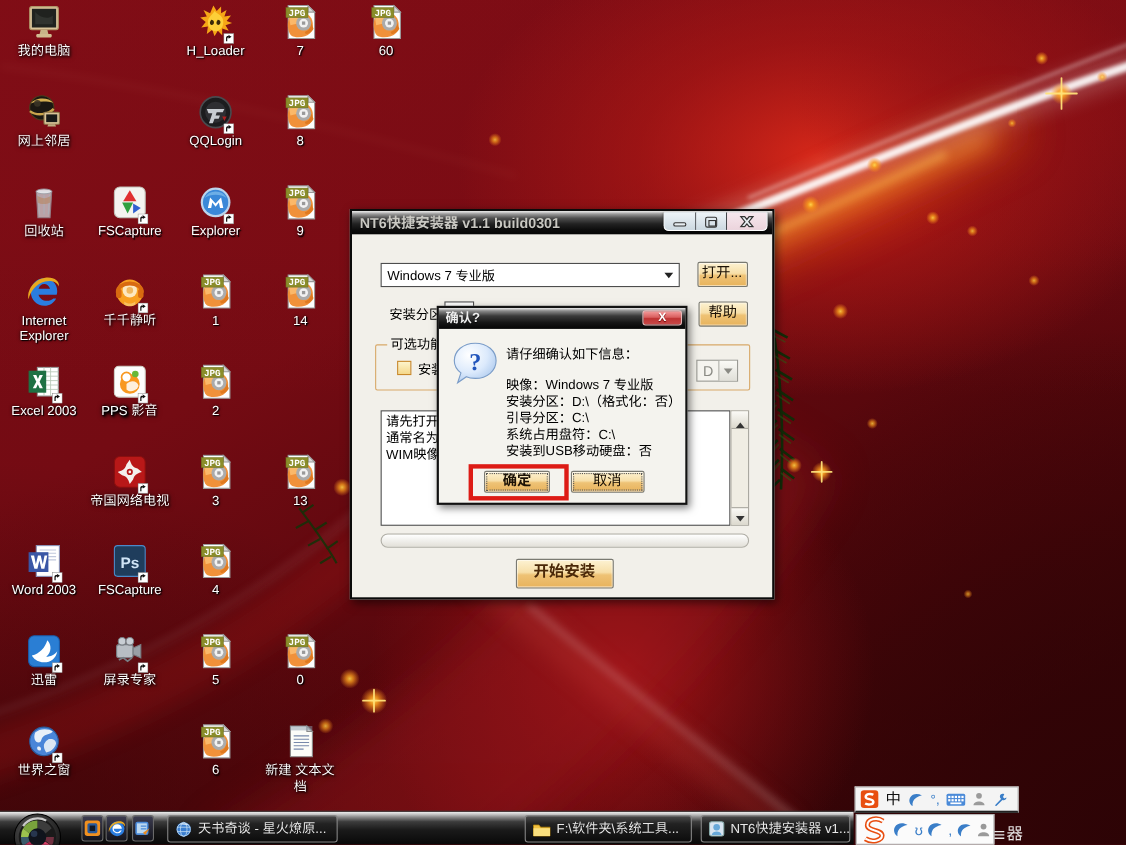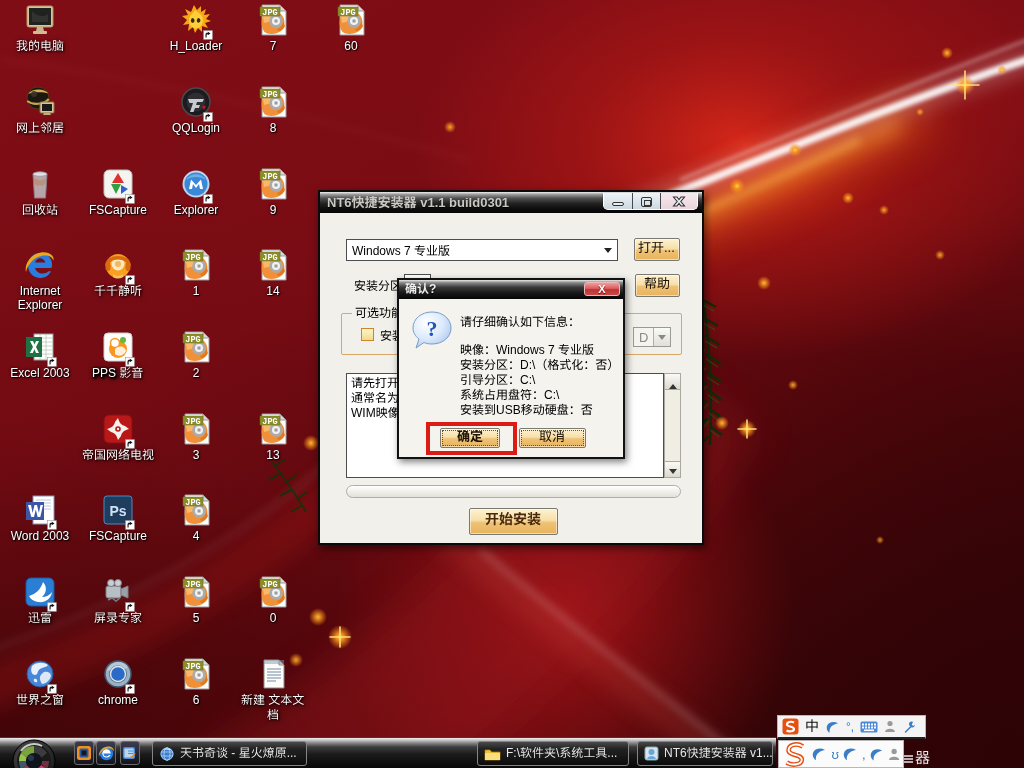--- a/index.html
+++ b/index.html
@@ -773,31 +773,20 @@
       </div>
       <div class="lbl">
         <svg width="49" height="15" viewBox="0 0 49 15" style="filter:drop-shadow(1px 1px 1px rgba(0,0,0,.9)) drop-shadow(0 0 2px rgba(0,0,0,.55));display:block;margin:0 auto;">
           <use href="#u4E16" transform="translate(0.0,11) scale(0.012)" fill="#fff"></use>
           <use href="#u754C" transform="translate(12.0,11) scale(0.012)" fill="#fff"></use>
           <use href="#u4E4B" transform="translate(24.0,11) scale(0.012)" fill="#fff"></use>
           <use href="#u7A97" transform="translate(36.0,11) scale(0.012)" fill="#fff"></use>
         </svg>
       </div>
     </div>
-<div class="ico" style="left:79px;top:658px">
-      <div style="position:relative;width:32px;height:32px;margin:0 auto">
-        <svg class="main" width="32" height="32" viewBox="0 0 32 32">
-          <use href="#i-chrome"></use>
-        </svg>
-        <svg width="10" height="10" viewBox="0 0 10 10" style="position:absolute;left:23px;top:26px">
-          <use href="#i-arrow"></use>
-        </svg>
-      </div>
-      <div class="lbl">chrome</div>
-    </div>
 <div class="ico" style="left:157px;top:658px">
       <div style="position:relative;width:32px;height:32px;margin:0 auto">
         <svg class="main" width="32" height="32" viewBox="0 0 32 32">
           <use href="#i-jpg"></use>
         </svg>
       </div>
       <div class="lbl">6</div>
     </div>
 <div class="ico" style="left:234px;top:658px">
       <div style="position:relative;width:32px;height:32px;margin:0 auto">

